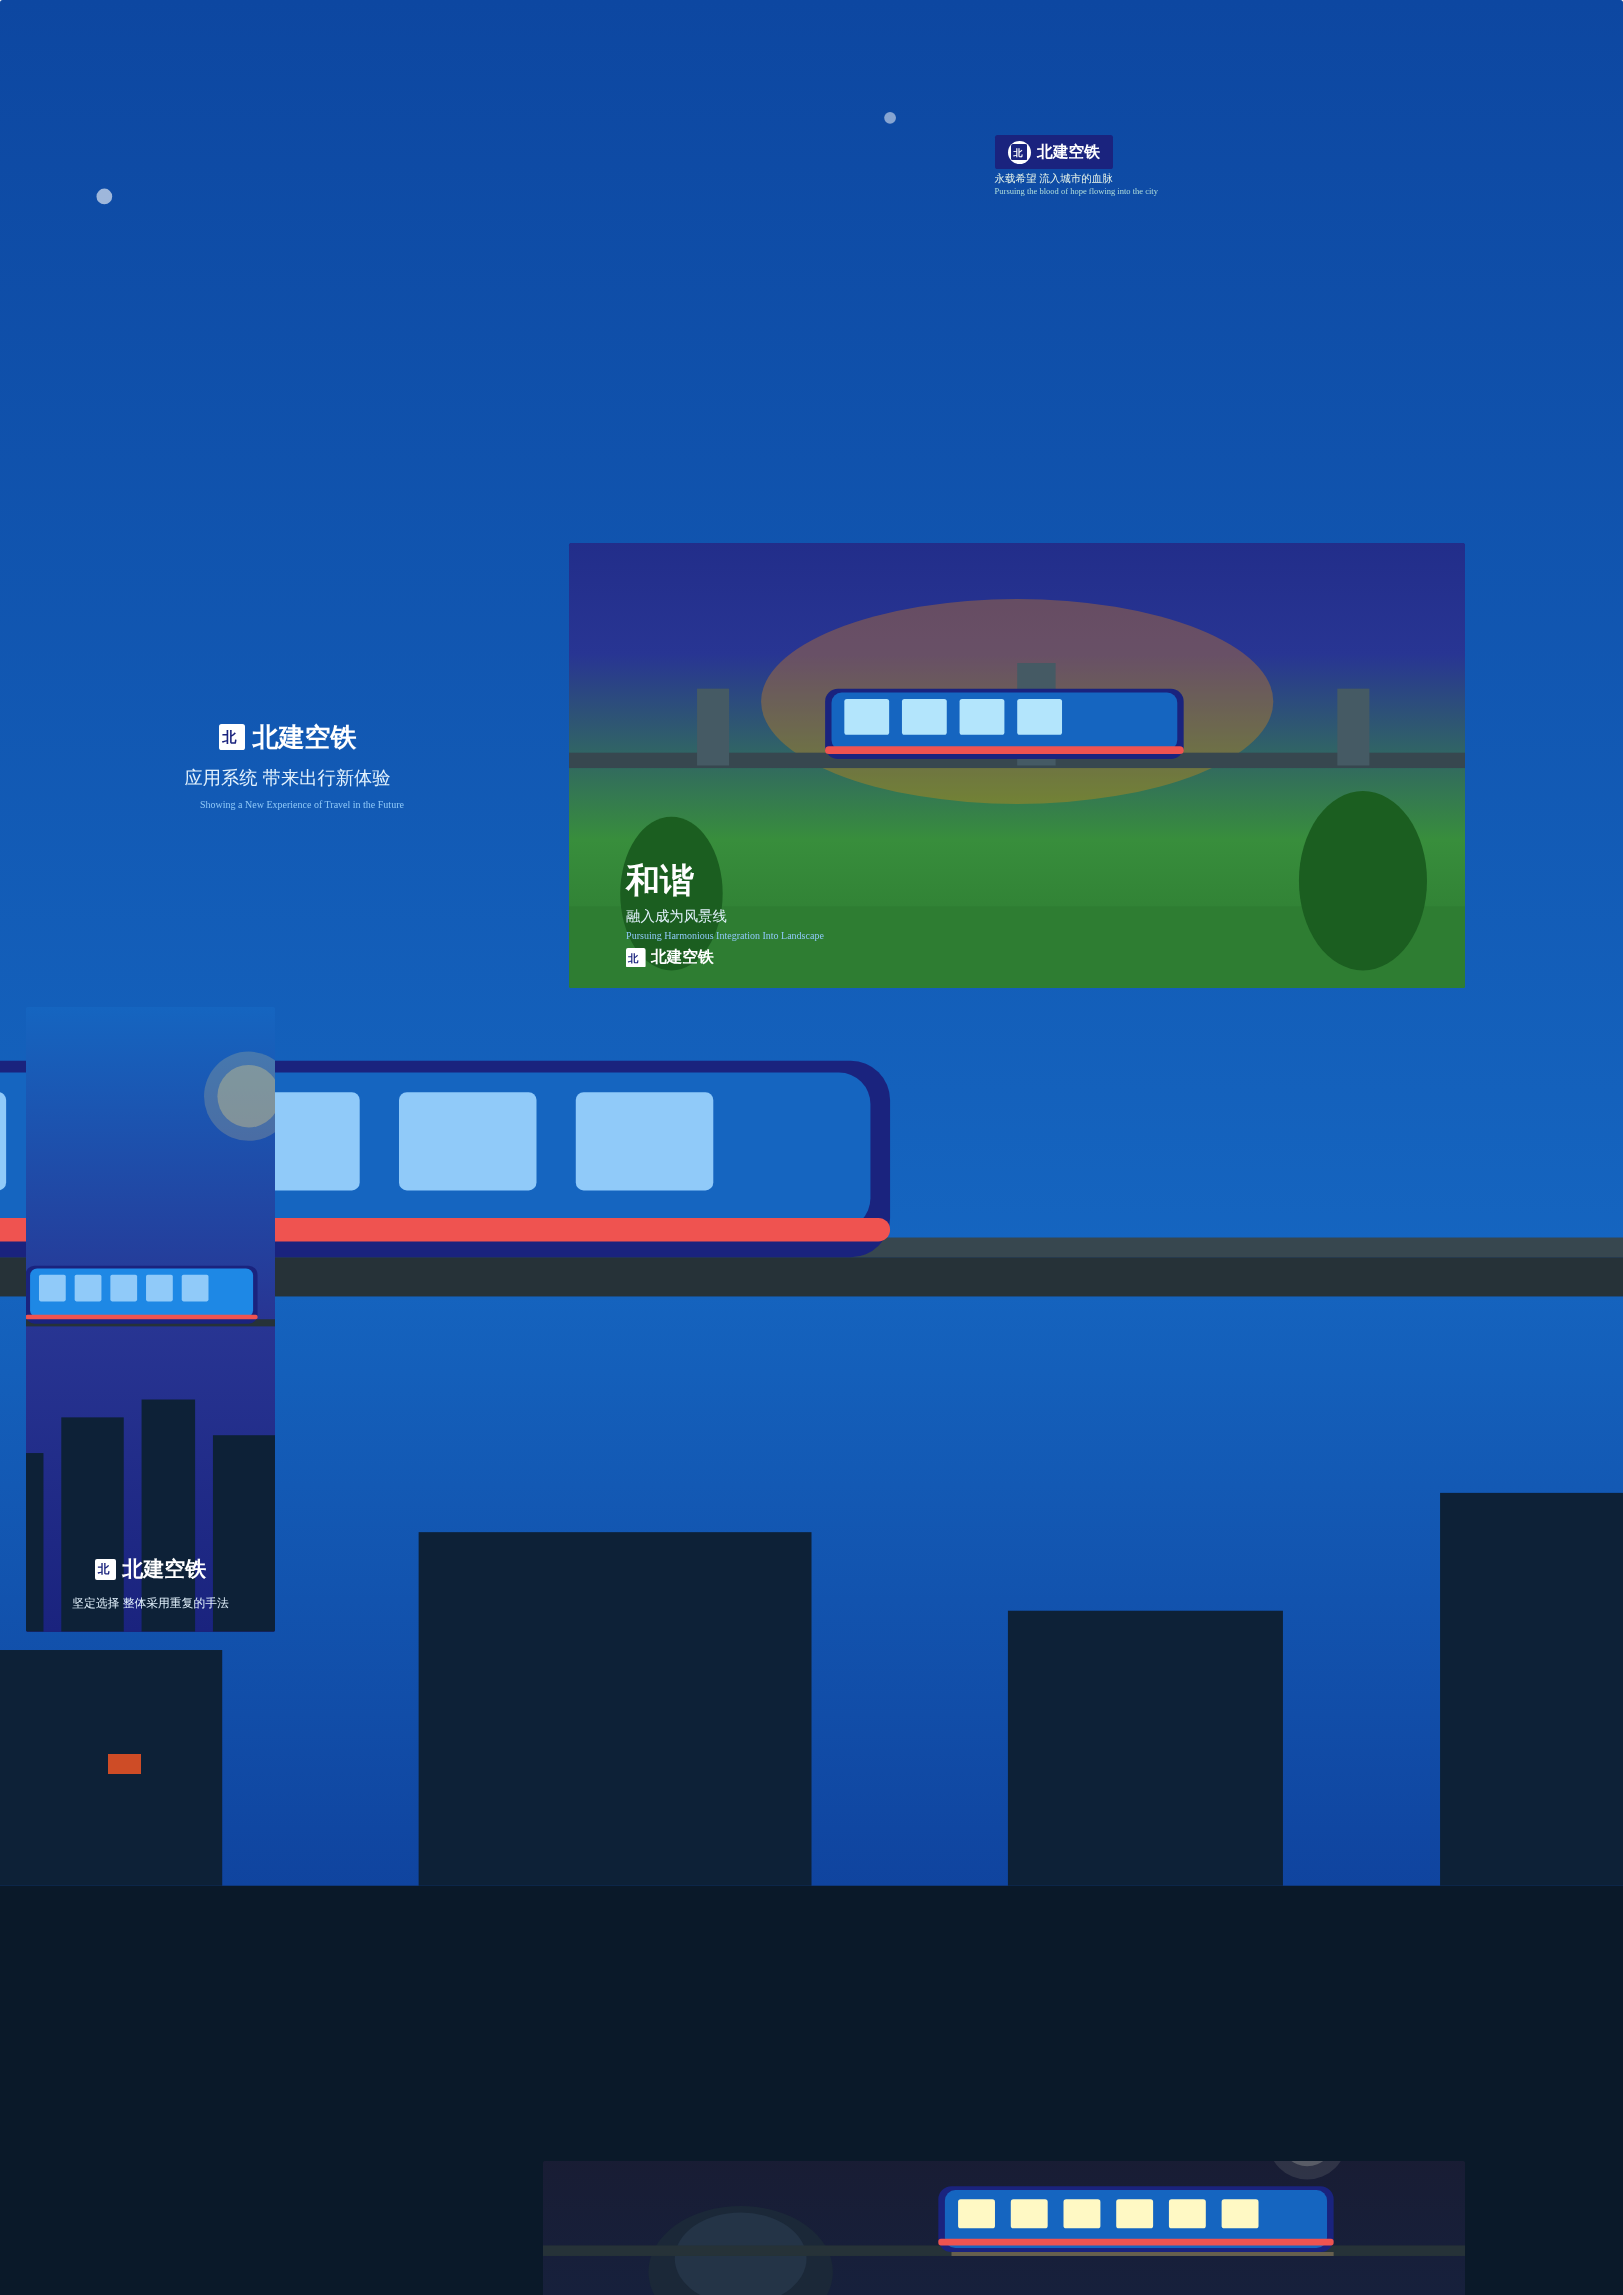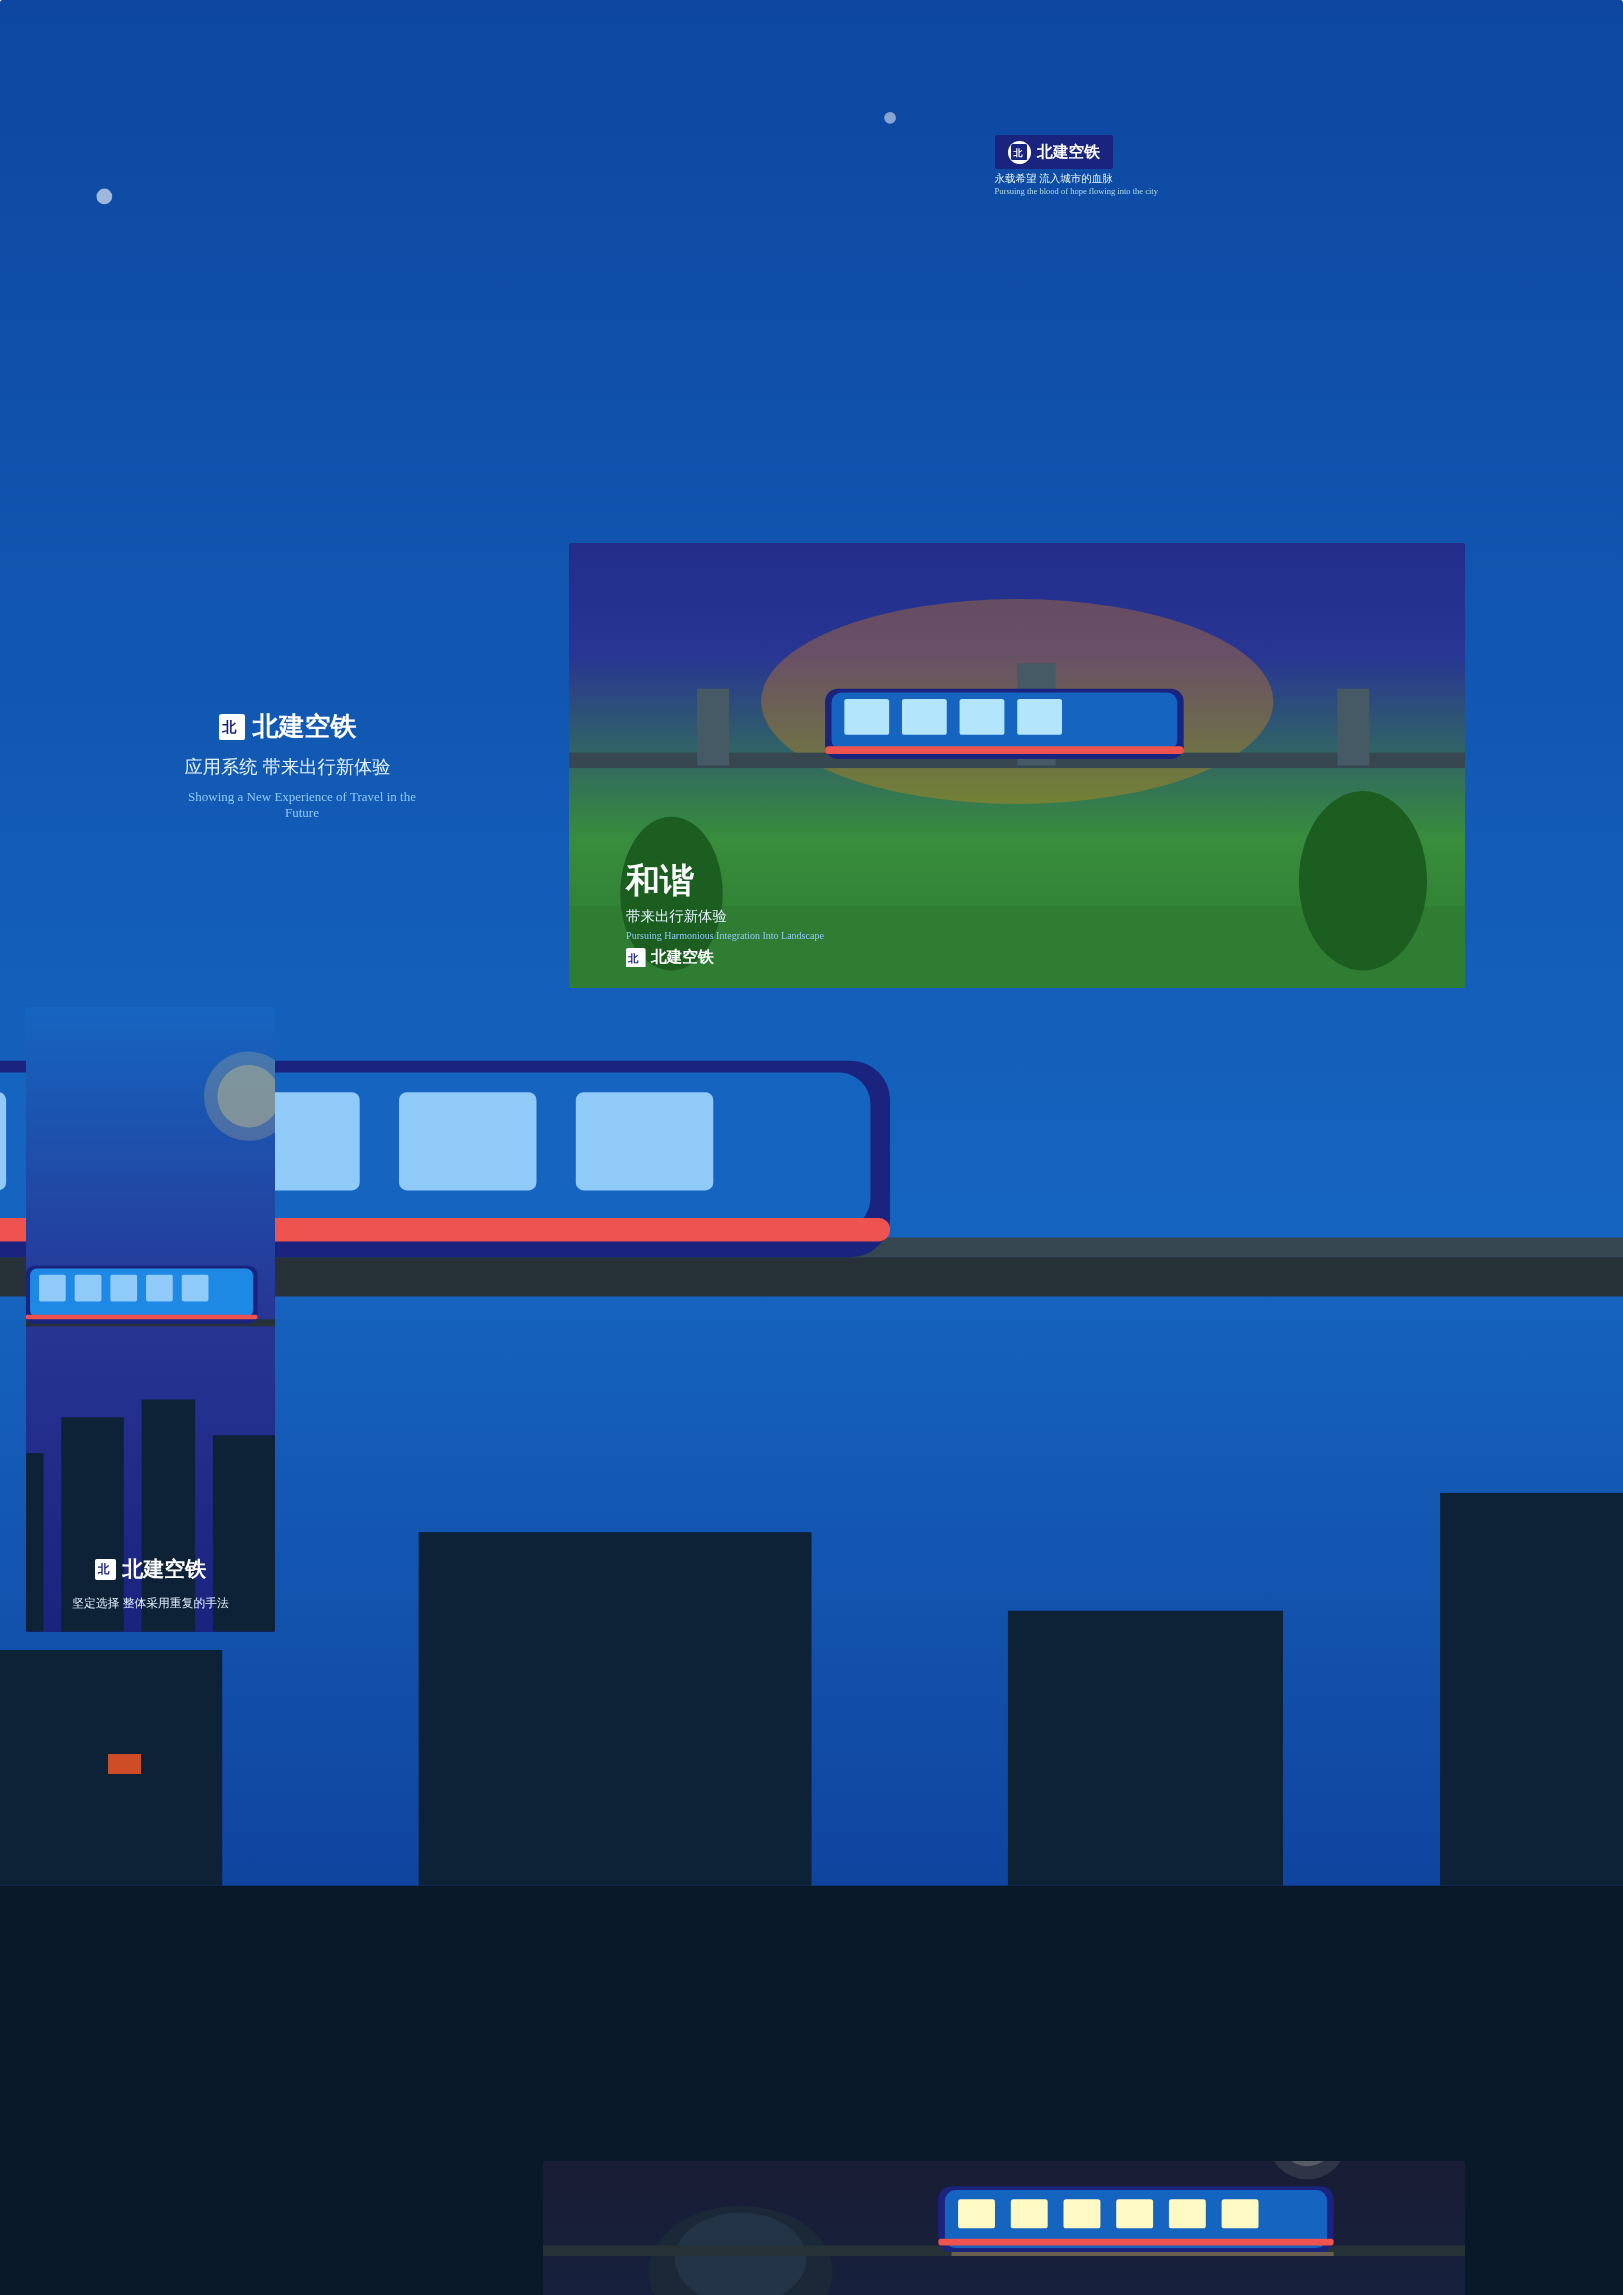--- a/index.html
+++ b/index.html
@@ -564,21 +564,21 @@
 
         <div style="position:relative; z-index:2; display:flex; flex-direction:column; align-items:center; gap:9.8px;">
           <div style="display:flex; align-items:center; gap:7.8px;">
             <svg width="26" height="26" viewBox="0 0 40 40">
                 <rect width="40" height="40" rx="4" fill="white"></rect>
                 <text x="5" y="28" font-size="22" fill="#1a237e" font-weight="bold">北</text>
               </svg>
             <span style="font-size:26px; font-weight:bold; color:white; font-family:'SimHei',sans-serif;">北建空铁</span>
           </div>
           <div style="font-size:18.3px; color:#e3f2fd; text-align:center; font-family:'SimHei',sans-serif;">应用系统 带来出行新体验</div>
-          <div style="font-size:13px; color:#90caf9; text-align:center; max-width:262px;margin-left:29px;">Showing a New Experience of Travel in the Future</div>
+          <div style="font-size:10px; color:#90caf9; text-align:center; max-width:262px;margin-left:29px;">Showing a New Experience of Travel in the Future</div>
         </div>
       </div>
 
       <div class="landscape-poster">
         <div class="landscape-image-main green-field-bg">
           <svg width="100%" height="100%" viewBox="0 0 700 580" style="position:absolute;top:0;left:0;" preserveAspectRatio="xMidYMid slice">
             <defs>
               <linearGradient id="harmGrad" x1="0" y1="0" x2="0" y2="1">
                 <stop offset="0%" stop-color="#1a237e"></stop>
                 <stop offset="35%" stop-color="#283593"></stop>
@@ -608,21 +608,21 @@
             <ellipse cx="80" cy="390" rx="40" ry="60" fill="#1b5e20"></ellipse>
             <ellipse cx="620" cy="380" rx="50" ry="70" fill="#1b5e20"></ellipse>
           </svg>
 
           <div style="position:relative; z-index:2; display:flex; flex-direction:row; gap:13px; align-items:flex-end; padding:13px; height:100%; width:100%;">
             <div style="writing-mode:vertical-rl; color:white; font-size:21px; font-family:'SimHei',sans-serif; line-height:1.5;">
               <div style="opacity:0.8;">追求着</div>
             </div>
             <div style="display:flex; flex-direction:column; gap:3.3px; margin-bottom:6.5px;">
               <div style="color:white; font-size:34px; font-weight:bold; font-family:Liberation Serif, serif;">和谐</div>
-              <div style="color:#e3f2fd; font-size:14.4px; font-family:'SimHei',sans-serif;">带来出行新体验</div>
+              <div style="color:#e3f2fd; font-size:14.4px; font-family:'SimHei',sans-serif;">融入成为风景线</div>
               <div style="color:#90caf9; font-size:10px;">Pursuing Harmonious Integration Into Landscape</div>
               <div style="display:flex; align-items:center; gap:5.2px; margin-top:3.3px;">
                 <svg width="19.6" height="19.6" viewBox="0 0 30 30">
                     <rect width="30" height="30" rx="3" fill="white"></rect>
                     <text x="3" y="21" font-size="16" fill="#1a237e" font-weight="bold">北</text>
                   </svg>
                 <span style="color:white; font-size:15.7px; font-weight:bold; font-family:'SimHei',sans-serif;">北建空铁</span>
               </div>
             </div>
           </div>

